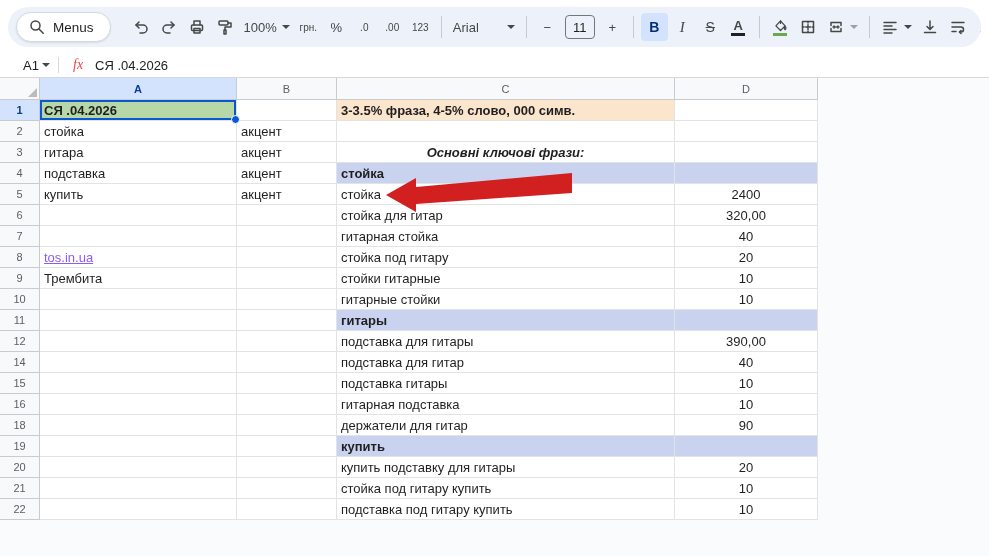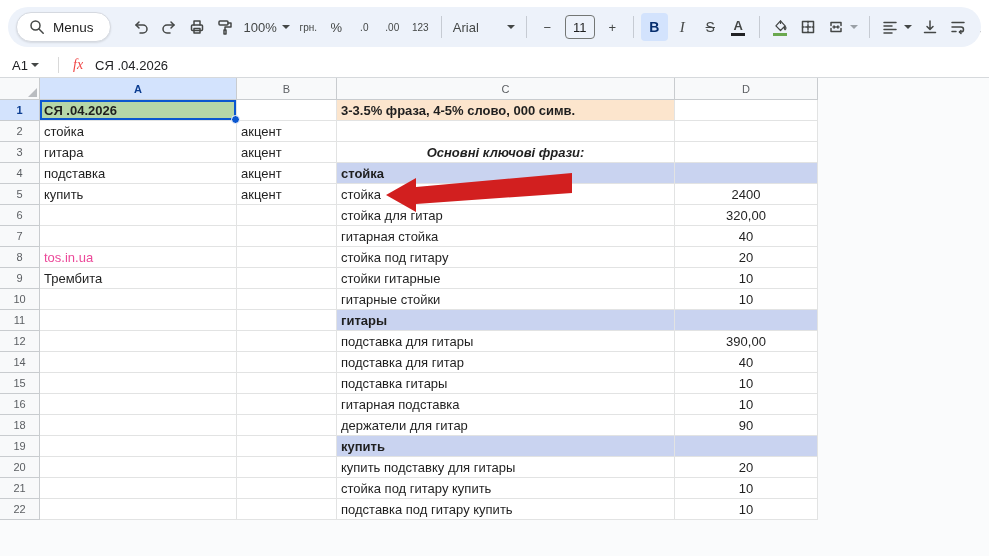--- a/index.html
+++ b/index.html
@@ -29,21 +29,21 @@
   .glyph-i{font-style:italic;font-family:"Liberation Serif",serif;font-size:15px}
   .glyph-s{text-decoration:line-through;font-size:14px}
   .stack{display:flex;flex-direction:column;align-items:center;line-height:1}
   .stack .glyph-a{font-size:13px;font-weight:700;color:#444746}
   .colorbar{width:14px;height:3px;margin-top:1px}
   .smalltxt{font-size:10px}
 
   
   .formula-bar{position:absolute;top:53px;left:0;width:989px;height:25px;background:#fff;
     border-bottom:1px solid #d6d9dc;display:flex;align-items:center;font-size:13px;color:#202124}
-  .name-box{width:58px;display:flex;align-items:center;justify-content:flex-start;
+  .name-box{width:58px;display:flex;align-items:center;justify-content:flex-end;
     padding:0 8px 0 12px;cursor:pointer;flex:none}
   .fdiv{width:1px;height:16px;background:#d9d9d9;flex:none}
   .fx{font-style:italic;font-family:"Liberation Serif",serif;color:#ef4444;margin:0 12px 0 14px;
     font-size:14px;flex:none}
   .fvalue{color:#202124}
 
   
   .sheet{position:absolute;top:78px;left:0;width:989px;height:478px;background:#fafbfc;overflow:hidden}
   table.grid{border-collapse:separate;border-spacing:0;table-layout:fixed;background:#fff}
   .grid td{height:21px;padding:0 4px;font-size:13px;color:#1f1f1f;border-right:1px solid #e2e3e3;
@@ -55,21 +55,21 @@
   .grid td.corner{position:relative}
   .grid td.corner::after{content:"";position:absolute;right:2px;bottom:2px;width:0;height:0;
     border-left:9px solid transparent;border-bottom:9px solid #b9bcc0}
   .grid td.right{text-align:center}
   .grid td.center{text-align:center}
   .grid td.bold{font-weight:700}
   .grid td.italic{font-style:italic}
   .grid td.green{background:#b6d7a8}
   .grid td.orange{background:#fce5cd}
   .grid td.section{background:#c9d3f0}
-  .grid td.link{color:#ec4899;}
+  .grid td.link{color:#8b5cf6;text-decoration:underline}
   .grid td.selected{box-shadow:inset 0 0 0 2px #0b57d0;overflow:visible;z-index:3}
   .grid td.selected::after{content:"";position:absolute;right:-4px;bottom:-4px;width:7px;height:7px;
     background:#0b57d0;border:1px solid #fff;border-radius:50%;z-index:5}
 
   
   .arrow-overlay{position:absolute;left:386px;top:166px;width:190px;height:52px;z-index:20;pointer-events:none}
 </style>
 </head>
 <body>
 

